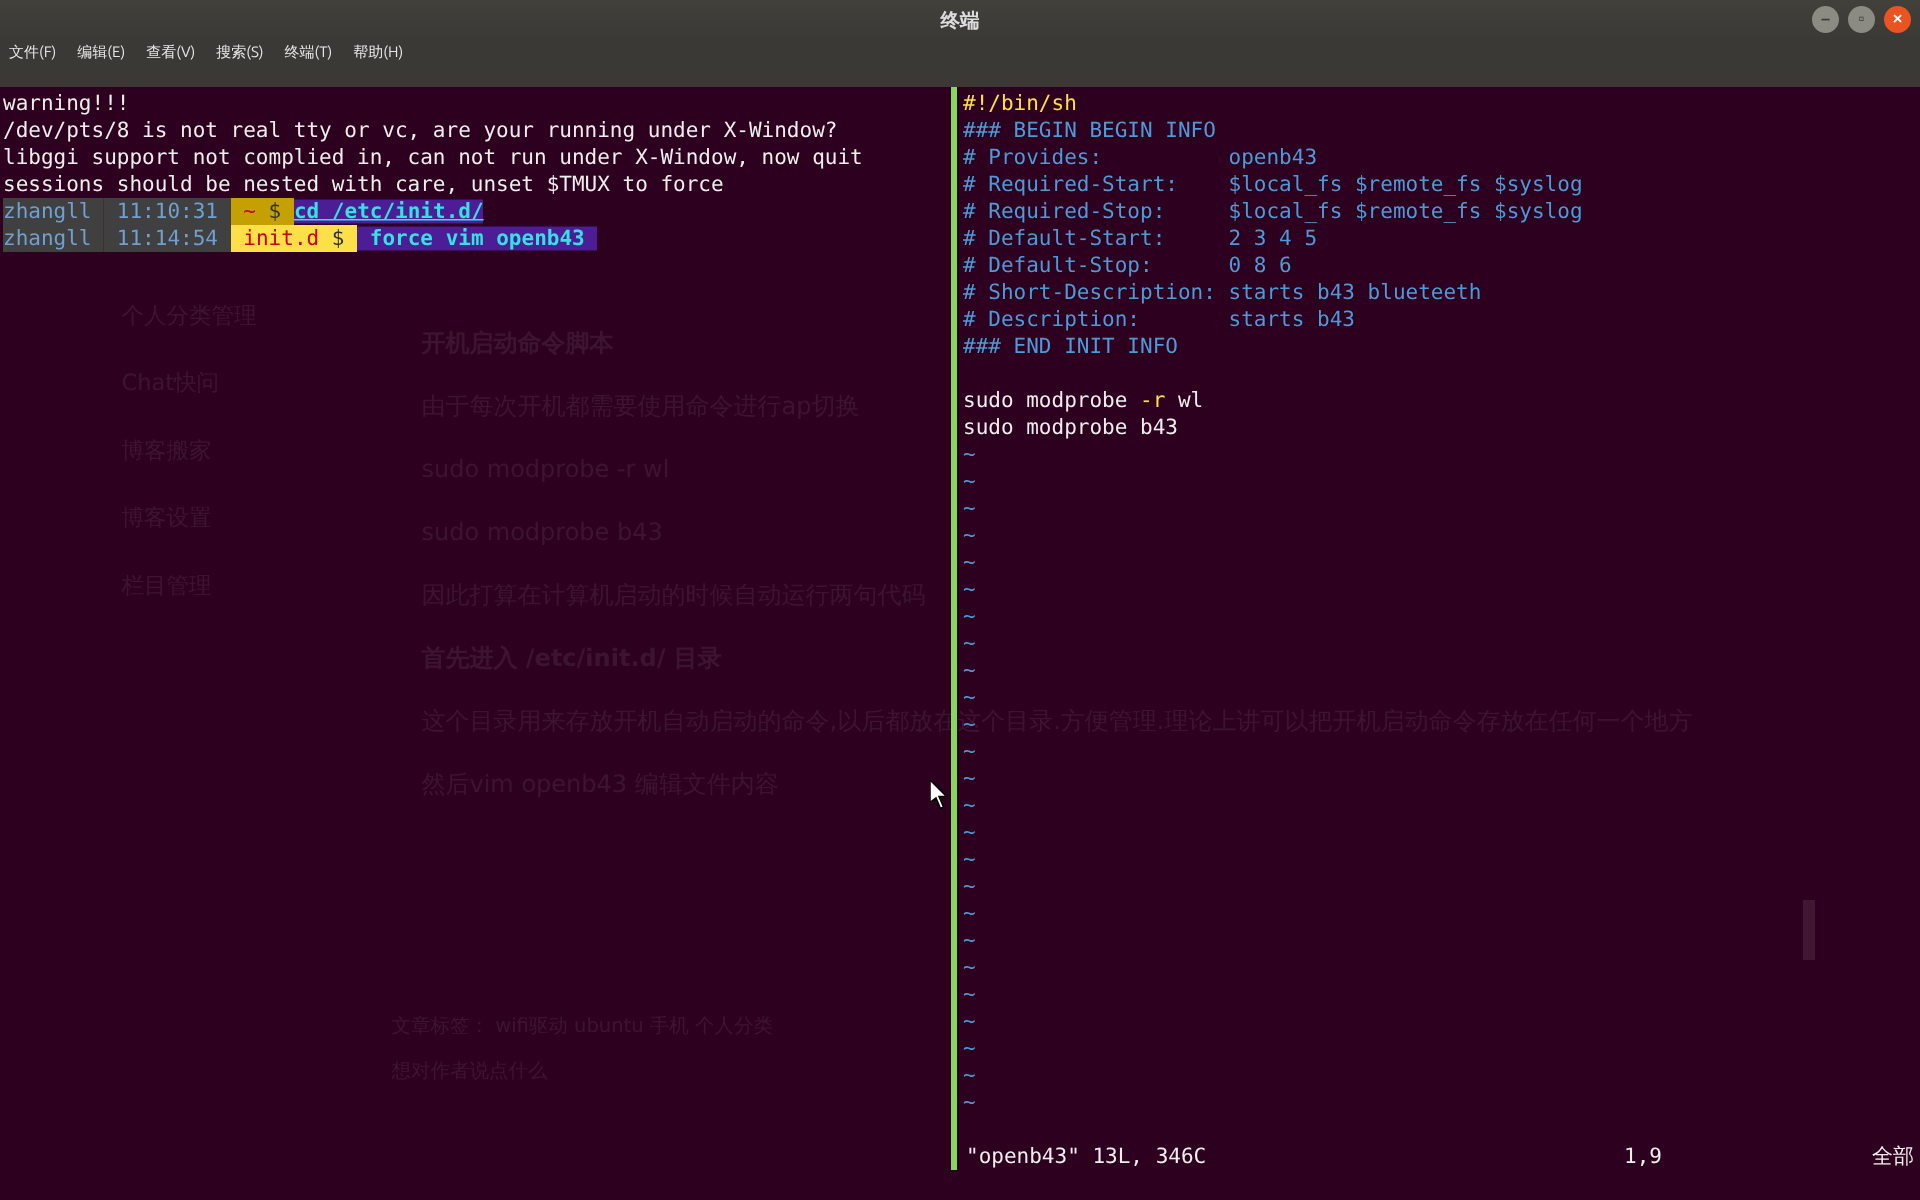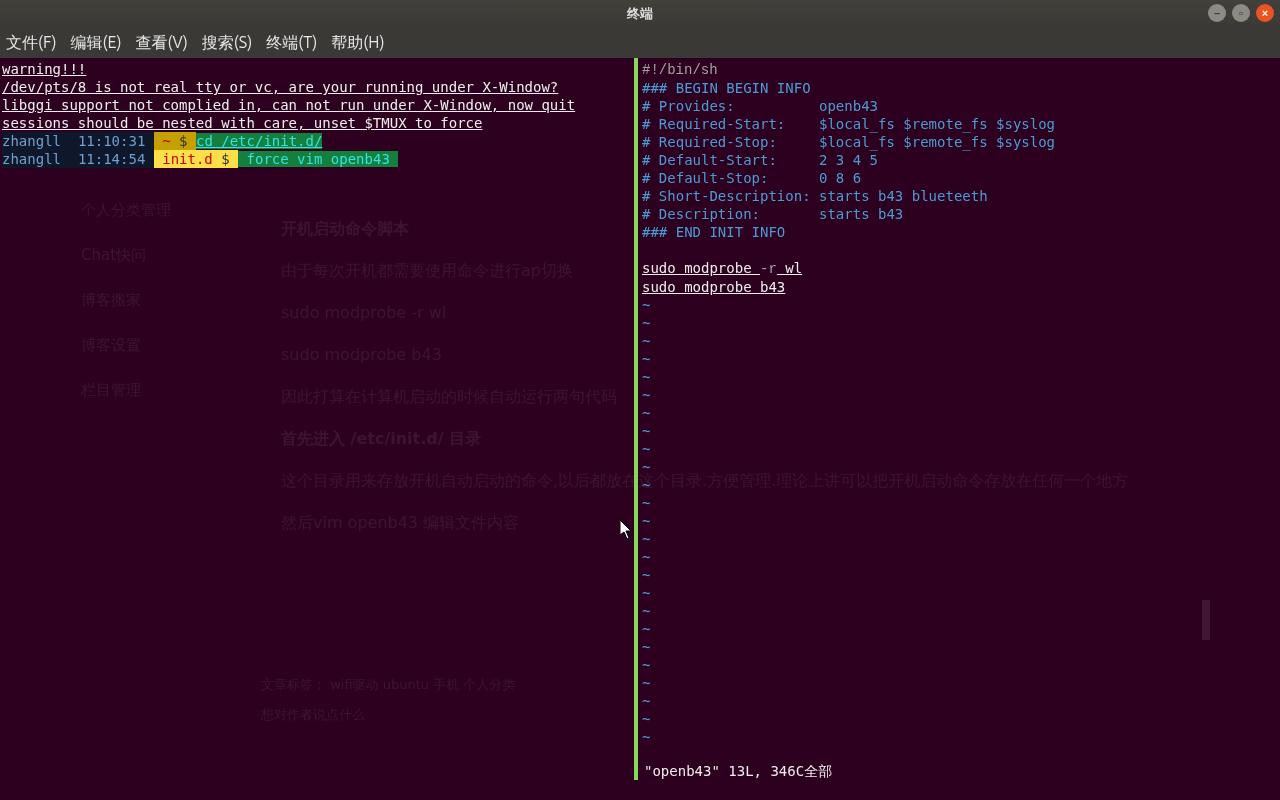--- a/index.html
+++ b/index.html
@@ -34,24 +34,24 @@
     font-size: 11px; color: #3b3b37; cursor: pointer;
     font-family: sans-serif; line-height: 1; font-weight: 700;
   }
   .wc.min { background: #8b8b83; }
   .wc.max { background: #8b8b83; }
   .wc.close { background: #e95420; color: #fff; }
   
   .menubar {
     height: 30px;
     background: #3a3935;
-    display: flex; align-items: center;
+    display: flex; 
     padding: 0 6px;
     font-family: "Ubuntu","DejaVu Sans",sans-serif;
-    font-size: 16px;
+    font-size: 10px;
     color: #e6e6e6;
     gap: 14px;
   }
   .menubar .mi { cursor: pointer; }
   
   .term {
     position: relative;
     height: calc(100% - 28px - 30px);
     line-height: 18px;
     letter-spacing: 0;
@@ -73,30 +73,30 @@
     white-space: pre; overflow: hidden;
     padding: 2px 2px;
   }
   .pane-left { left: 0; width: 634px; }
   .pane-right { left: 640px; right: 0; }
   .vsplit {
     position: absolute; top: 0; bottom: 20px; left: 634px; width: 4px;
     background: #87d75f;
   }
   
-  .c-white { color: #eeeeec; text-decoration: underline; }
-  .c-orange { color: #a3a3a3; font-family: Liberation Mono, monospace; }
+  .c-white { color: #eeeeec; }
+  .c-orange { color: #fde047; }
   .c-blue { color: #4e9ad6; }
   
   .seg { display:inline-block; }
-  .seg-red   { background:#0f172a; color:#729fcf; }
+  .seg-red   { background:#404040; color:#729fcf; }
   .seg-yel   { background:#c4a000; color:#2e3436; }
   .seg-grn   { background:#fde047; color:#2e3436; }
   .seg-dir   { color:#cc0000; }
-  .cmd-hl    { background:#15803d; color:#34e2e2; }
+  .cmd-hl    { background:#4c1d95; color:#34e2e2;font-weight:bold; }
   .cmd-underline{ text-decoration: underline; text-decoration-color:#34e2e2;}
   
   .tilde { color:#4e9ad6; }
   .vim-status {
     position:absolute; bottom:20px; left:640px; right:0;
     color:#eeeeec; display:flex; padding:0 4px;
     white-space:pre;
   }
   .vim-status .fname{flex:0 0 auto;}
   .vim-status .pos{flex:1 1 auto; text-align:right; padding-right:140px;}
@@ -213,20 +213,21 @@
 <span class="tilde">~</span>
 <span class="tilde">~</span>
 <span class="tilde">~</span>
 <span class="tilde">~</span>
 <span class="tilde">~</span>
 <span class="tilde">~</span>
 </div>
 
   <div class="vim-status">
     <span class="fname">"openb43" 13L, 346C</span>
+    <span class="pos">1,9</span>
     <span class="pct">全部</span>
   </div>
 
 
   <svg class="cursor-arrow" width="14" height="20" viewBox="0 0 14 20">
     <path d="M0,0 L0,15 L4,12 L7,19 L9,18 L6,11 L11,11 Z" fill="#ffffff" stroke="#000" stroke-width="1"></path>
   </svg>
 
 </div>
 

